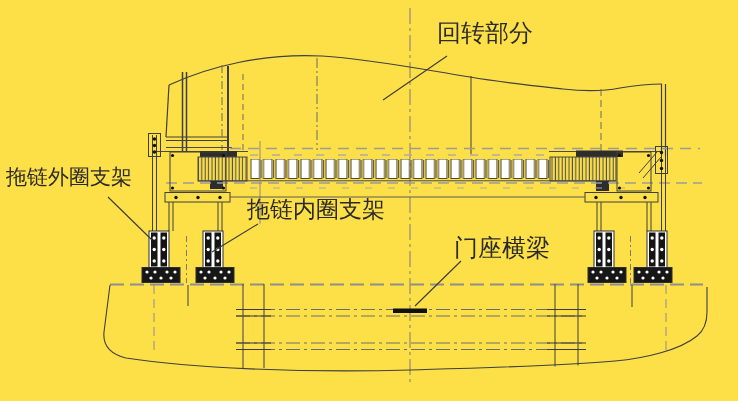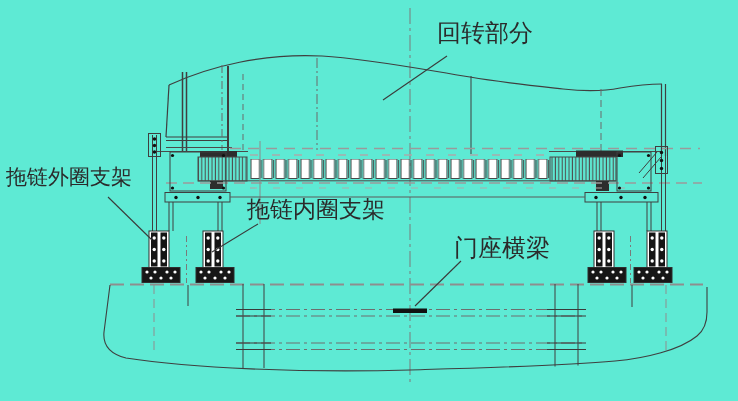--- a/index.html
+++ b/index.html
@@ -1,19 +1,19 @@
 <!DOCTYPE html>
 <html><head>
 <meta charset="utf-8">
 <style>
   html,body{margin:0;padding:0;background:#ffffff;}
   .stage{
     position:relative;
     width:738px;height:401px;
-    background:#5eead4;
+    background:#fde047;
     overflow:hidden;
     font-family:"Liberation Sans", sans-serif;
   }
   svg{display:block}
   text.cad-label{
     fill:#2b2b2b;
     font-family:"Liberation Sans", sans-serif;
   }
 </style>
 </head>

